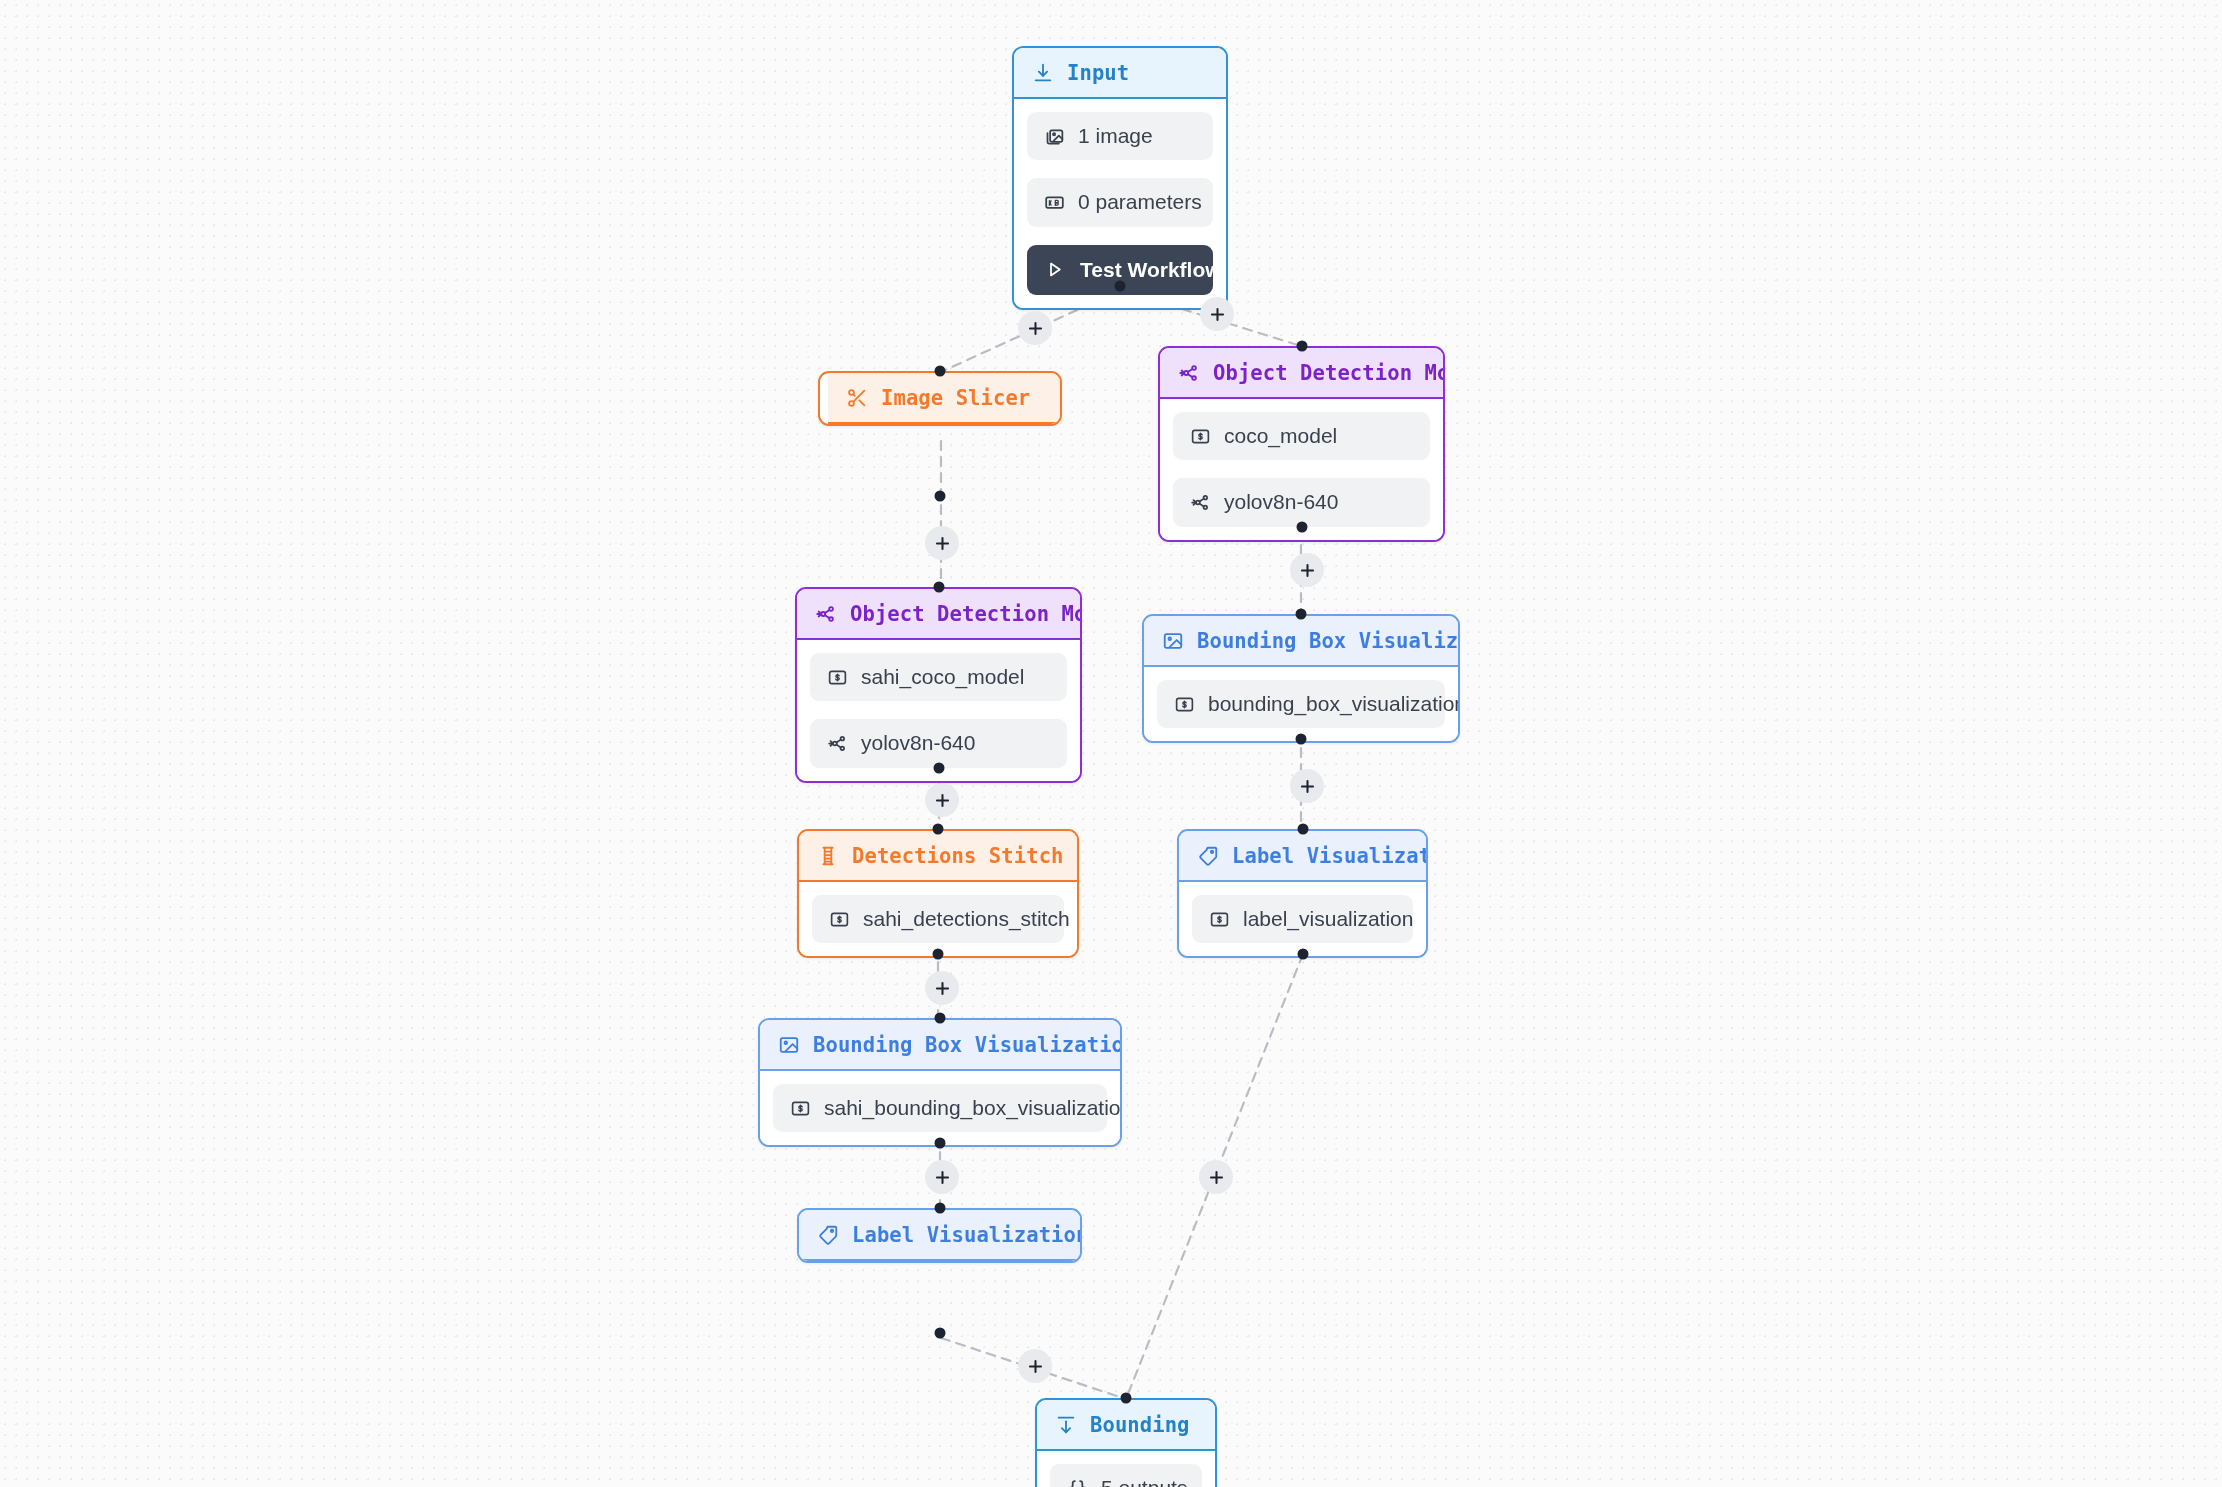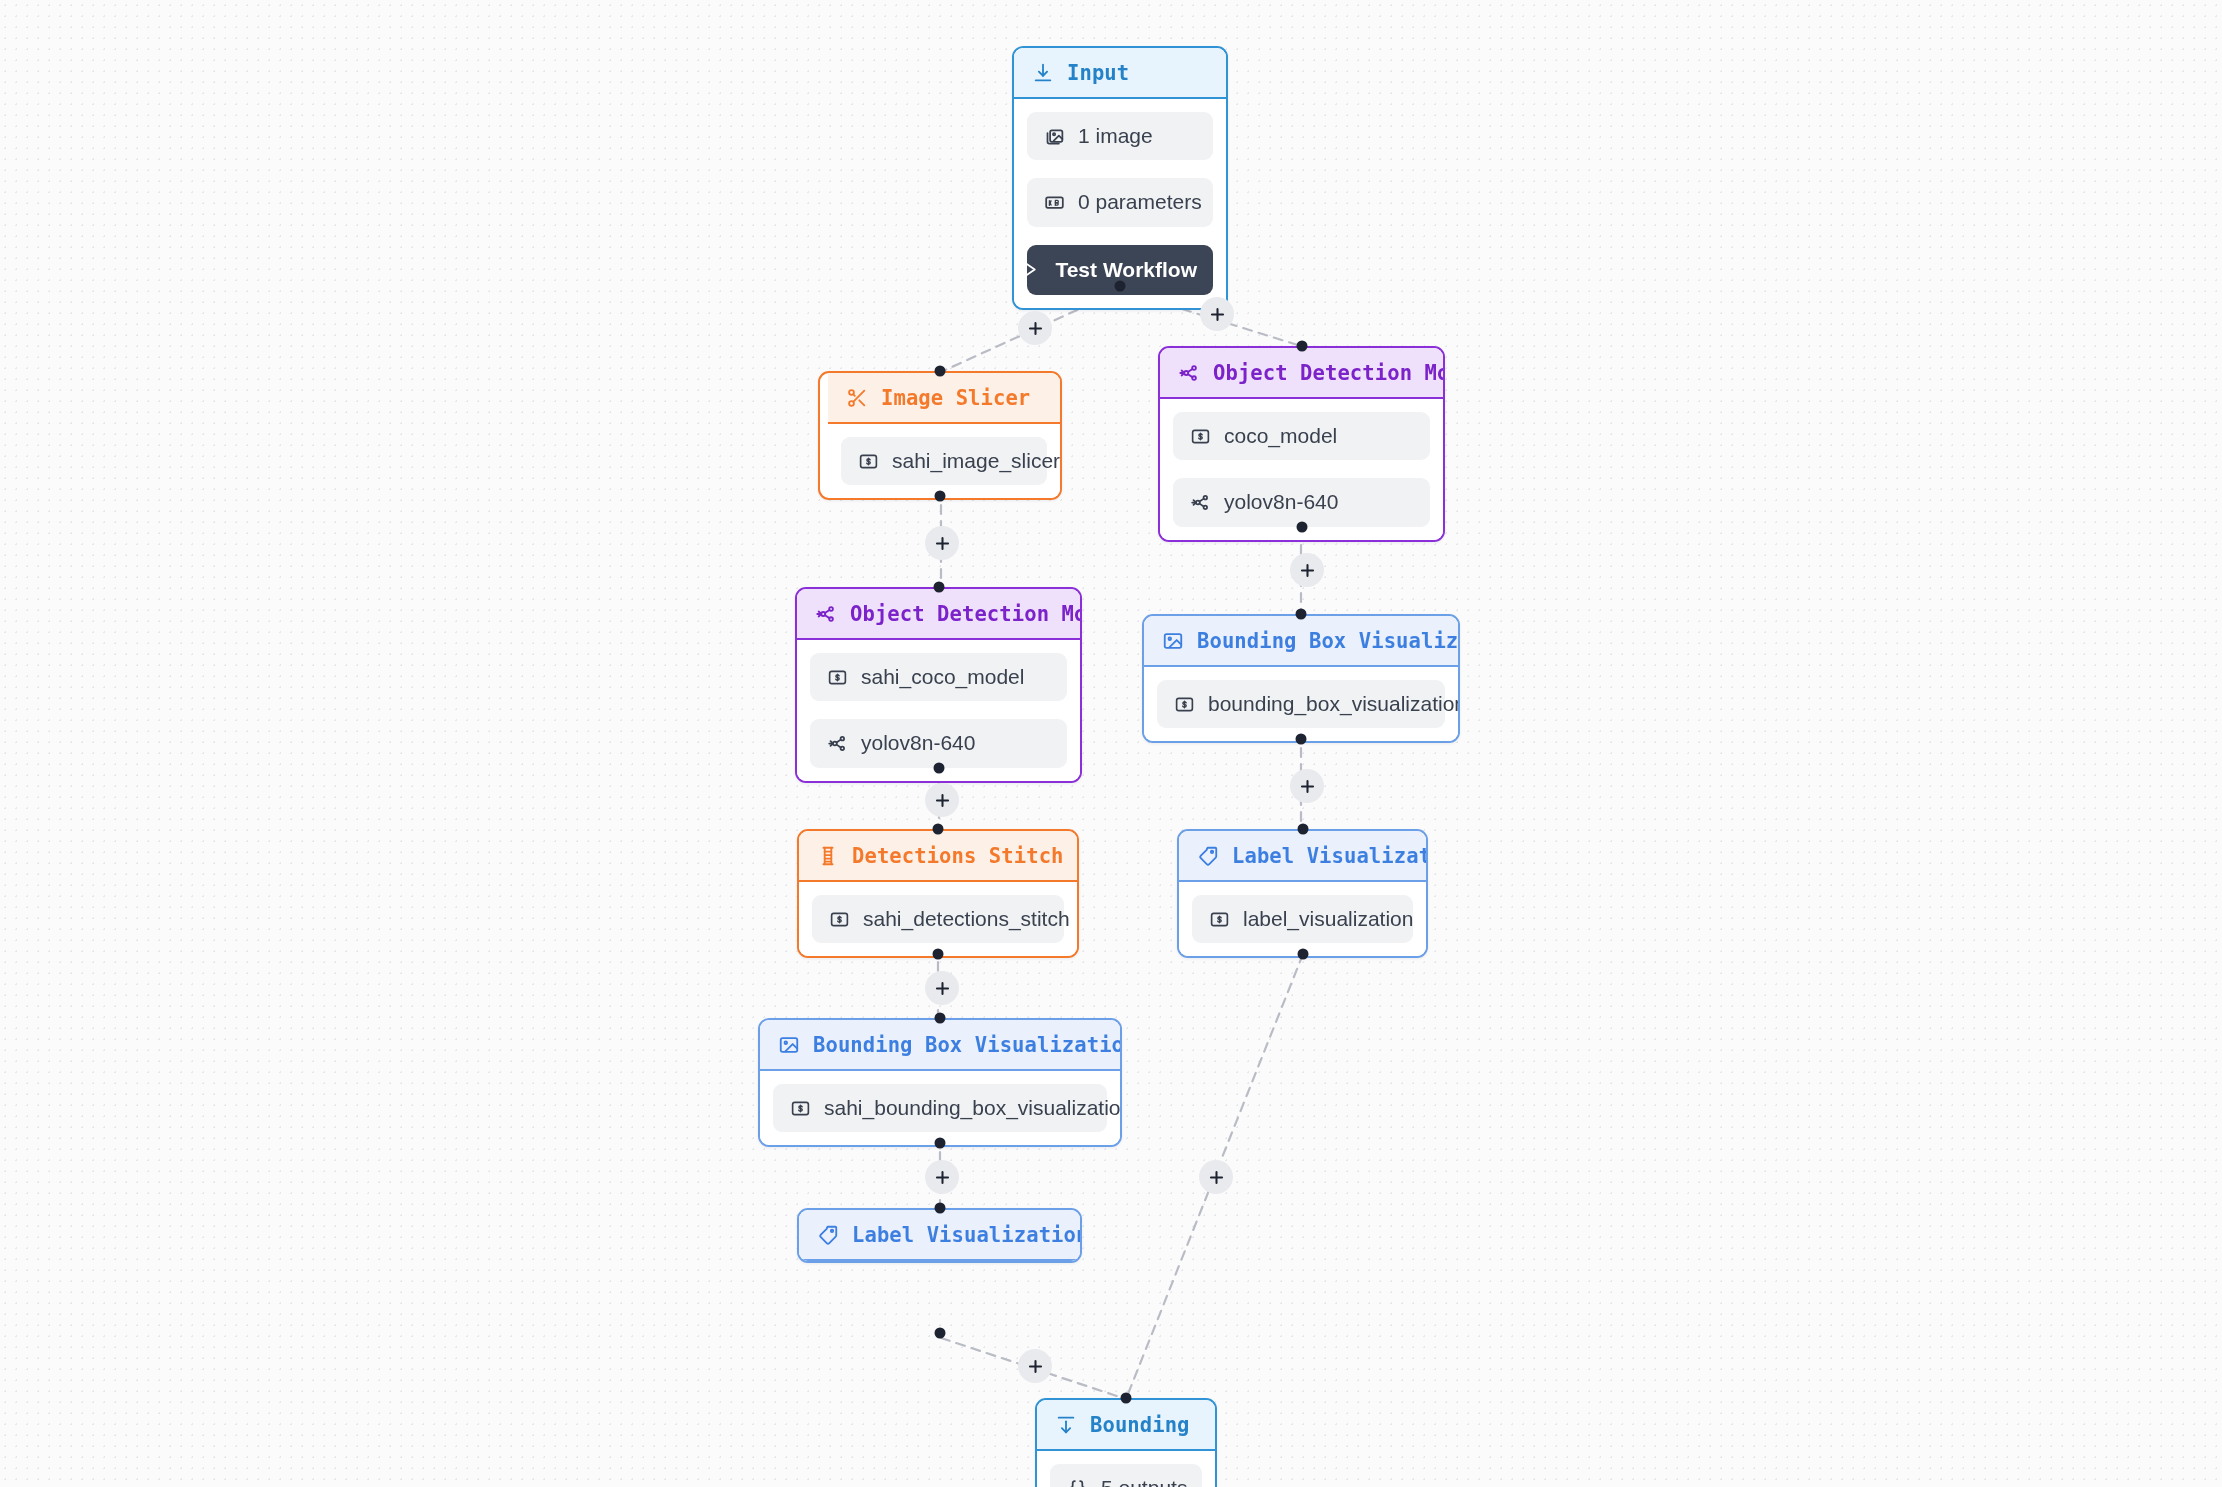--- a/index.html
+++ b/index.html
@@ -111,21 +111,21 @@
   .theme-orange { border-color: #f4792b; }
   .theme-orange > .node-header { background: #fdf0e7; color: #f4792b; border-bottom-color: #f4792b; }
 
   .theme-purple { border-color: #8b2fd8; }
   .theme-purple > .node-header { background: #efe0fb; color: #7b22c9; border-bottom-color: #8b2fd8; }
 
   
   .primary-btn {
     display: flex;
     align-items: center;
-    justify-content: flex-end;
+    justify-content: space-between;
     gap: 15px;
     background: #3c4555;
     color: #ffffff;
     border: none;
     border-radius: 9px;
     padding: 13px 16px;
     font-family: "Liberation Sans", sans-serif;
     font-size: 21px;
     font-weight: 700;
     cursor: pointer;
@@ -236,32 +236,20 @@
           <span class="hdr-icon">
             <svg width="22" height="22" viewBox="0 0 24 24" fill="none" stroke="currentColor" stroke-width="2" stroke-linecap="round" stroke-linejoin="round">
               <circle cx="6" cy="6" r="2.6"></circle>
               <circle cx="6" cy="18" r="2.6"></circle>
               <path d="M20 4 8.1 16"></path>
               <path d="M14.5 14.5 20 20"></path>
               <path d="M8.1 8 9.6 9.6"></path>
             </svg>
           </span>
           <span>Image Slicer</span>
-        </div>
-        <div class="node-body">
-          <div class="chip">
-            <span class="chip-icon">
-              <svg width="21" height="21" viewBox="0 0 24 24" fill="none" stroke="#39414f" stroke-width="2" stroke-linecap="round" stroke-linejoin="round">
-                <rect x="3" y="5" width="18" height="14" rx="2.4" stroke-width="1.9"></rect>
-                <path d="M12 8.3v7.4" stroke-width="1.6"></path>
-                <path d="M13.9 10.1c-.3-.6-1-.9-1.9-.9-1.1 0-1.9.5-1.9 1.4 0 2 3.9.9 3.9 2.9 0 .9-.9 1.4-2 1.4-1 0-1.7-.3-2-1" stroke-width="1.6"></path>
-              </svg>
-            </span>
-            <span>sahi_image_slicer</span>
-          </div>
         </div>
       </div>
       <div class="node theme-purple" style="left: 1158px; top: 310px; width: 287px;">
         <div class="node-header">
           <span class="hdr-icon">
             <svg width="22" height="22" viewBox="0 0 24 24" fill="none" stroke="currentColor" stroke-width="2" stroke-linecap="round" stroke-linejoin="round">
               <circle cx="17.5" cy="6.5" r="2"></circle>
               <circle cx="17.5" cy="17.5" r="2"></circle>
               <circle cx="9" cy="12" r="2.2"></circle>
               <path d="M10.9 10.9 15.7 7.6"></path>

